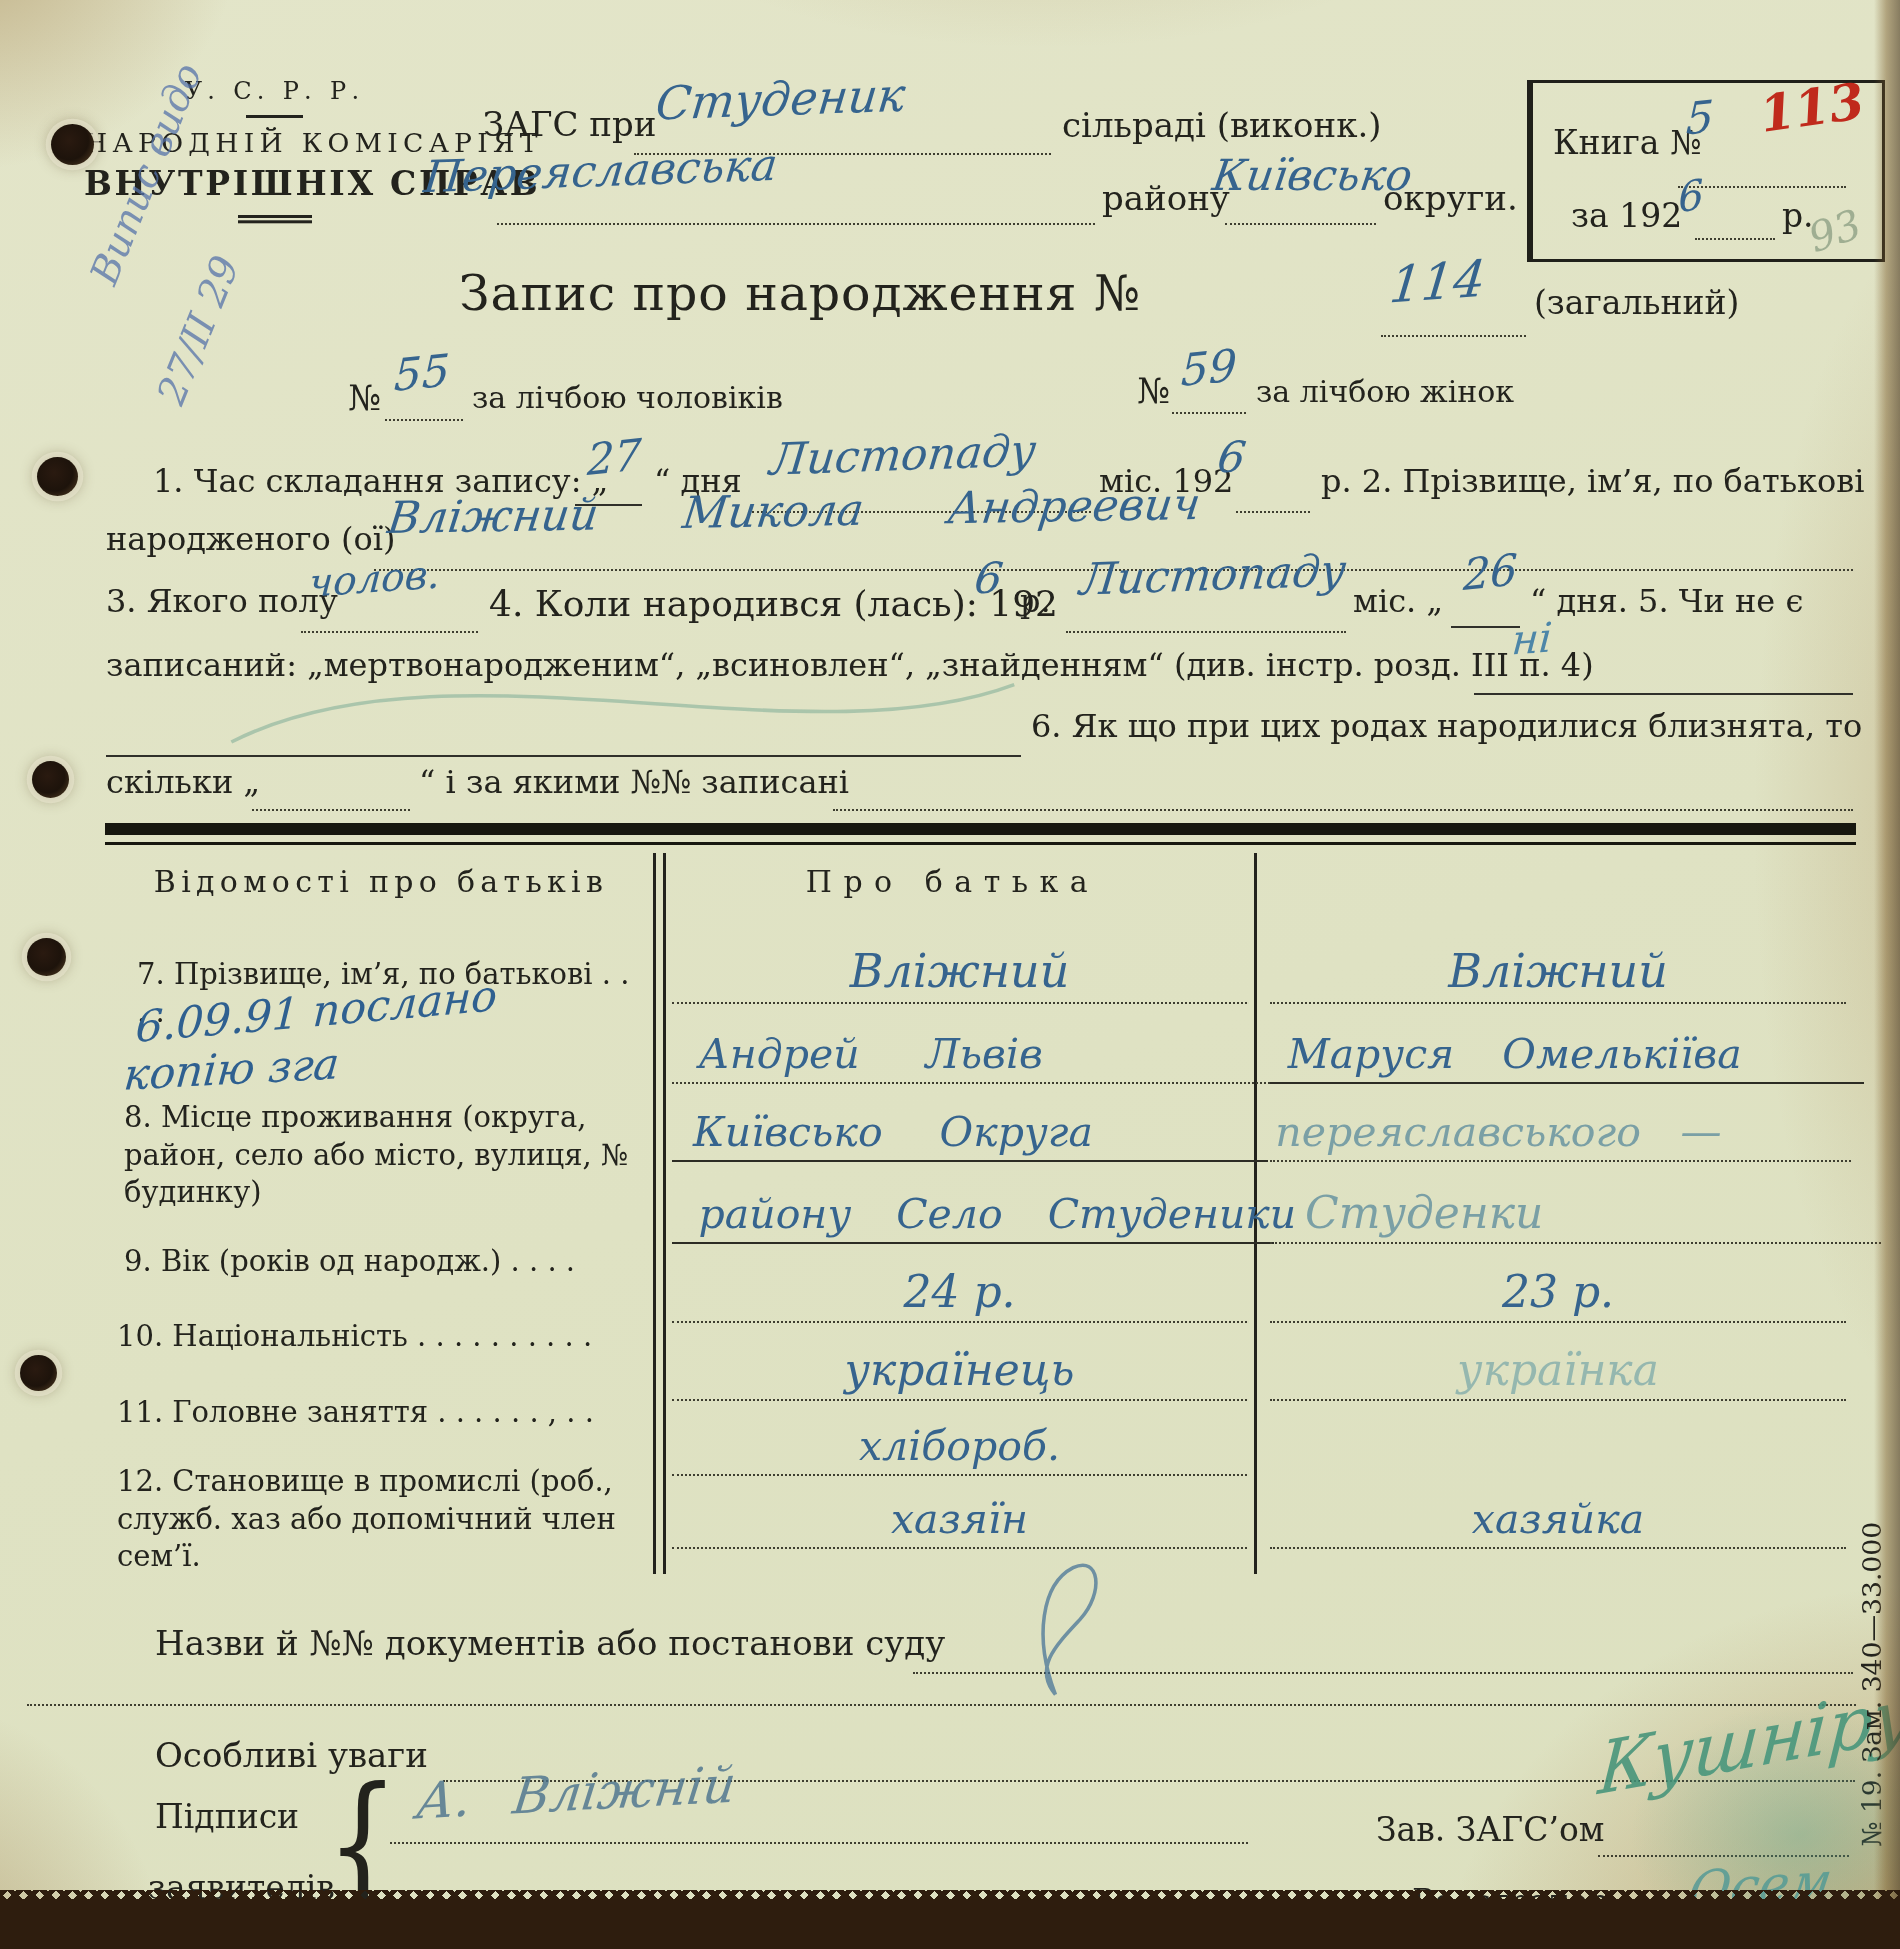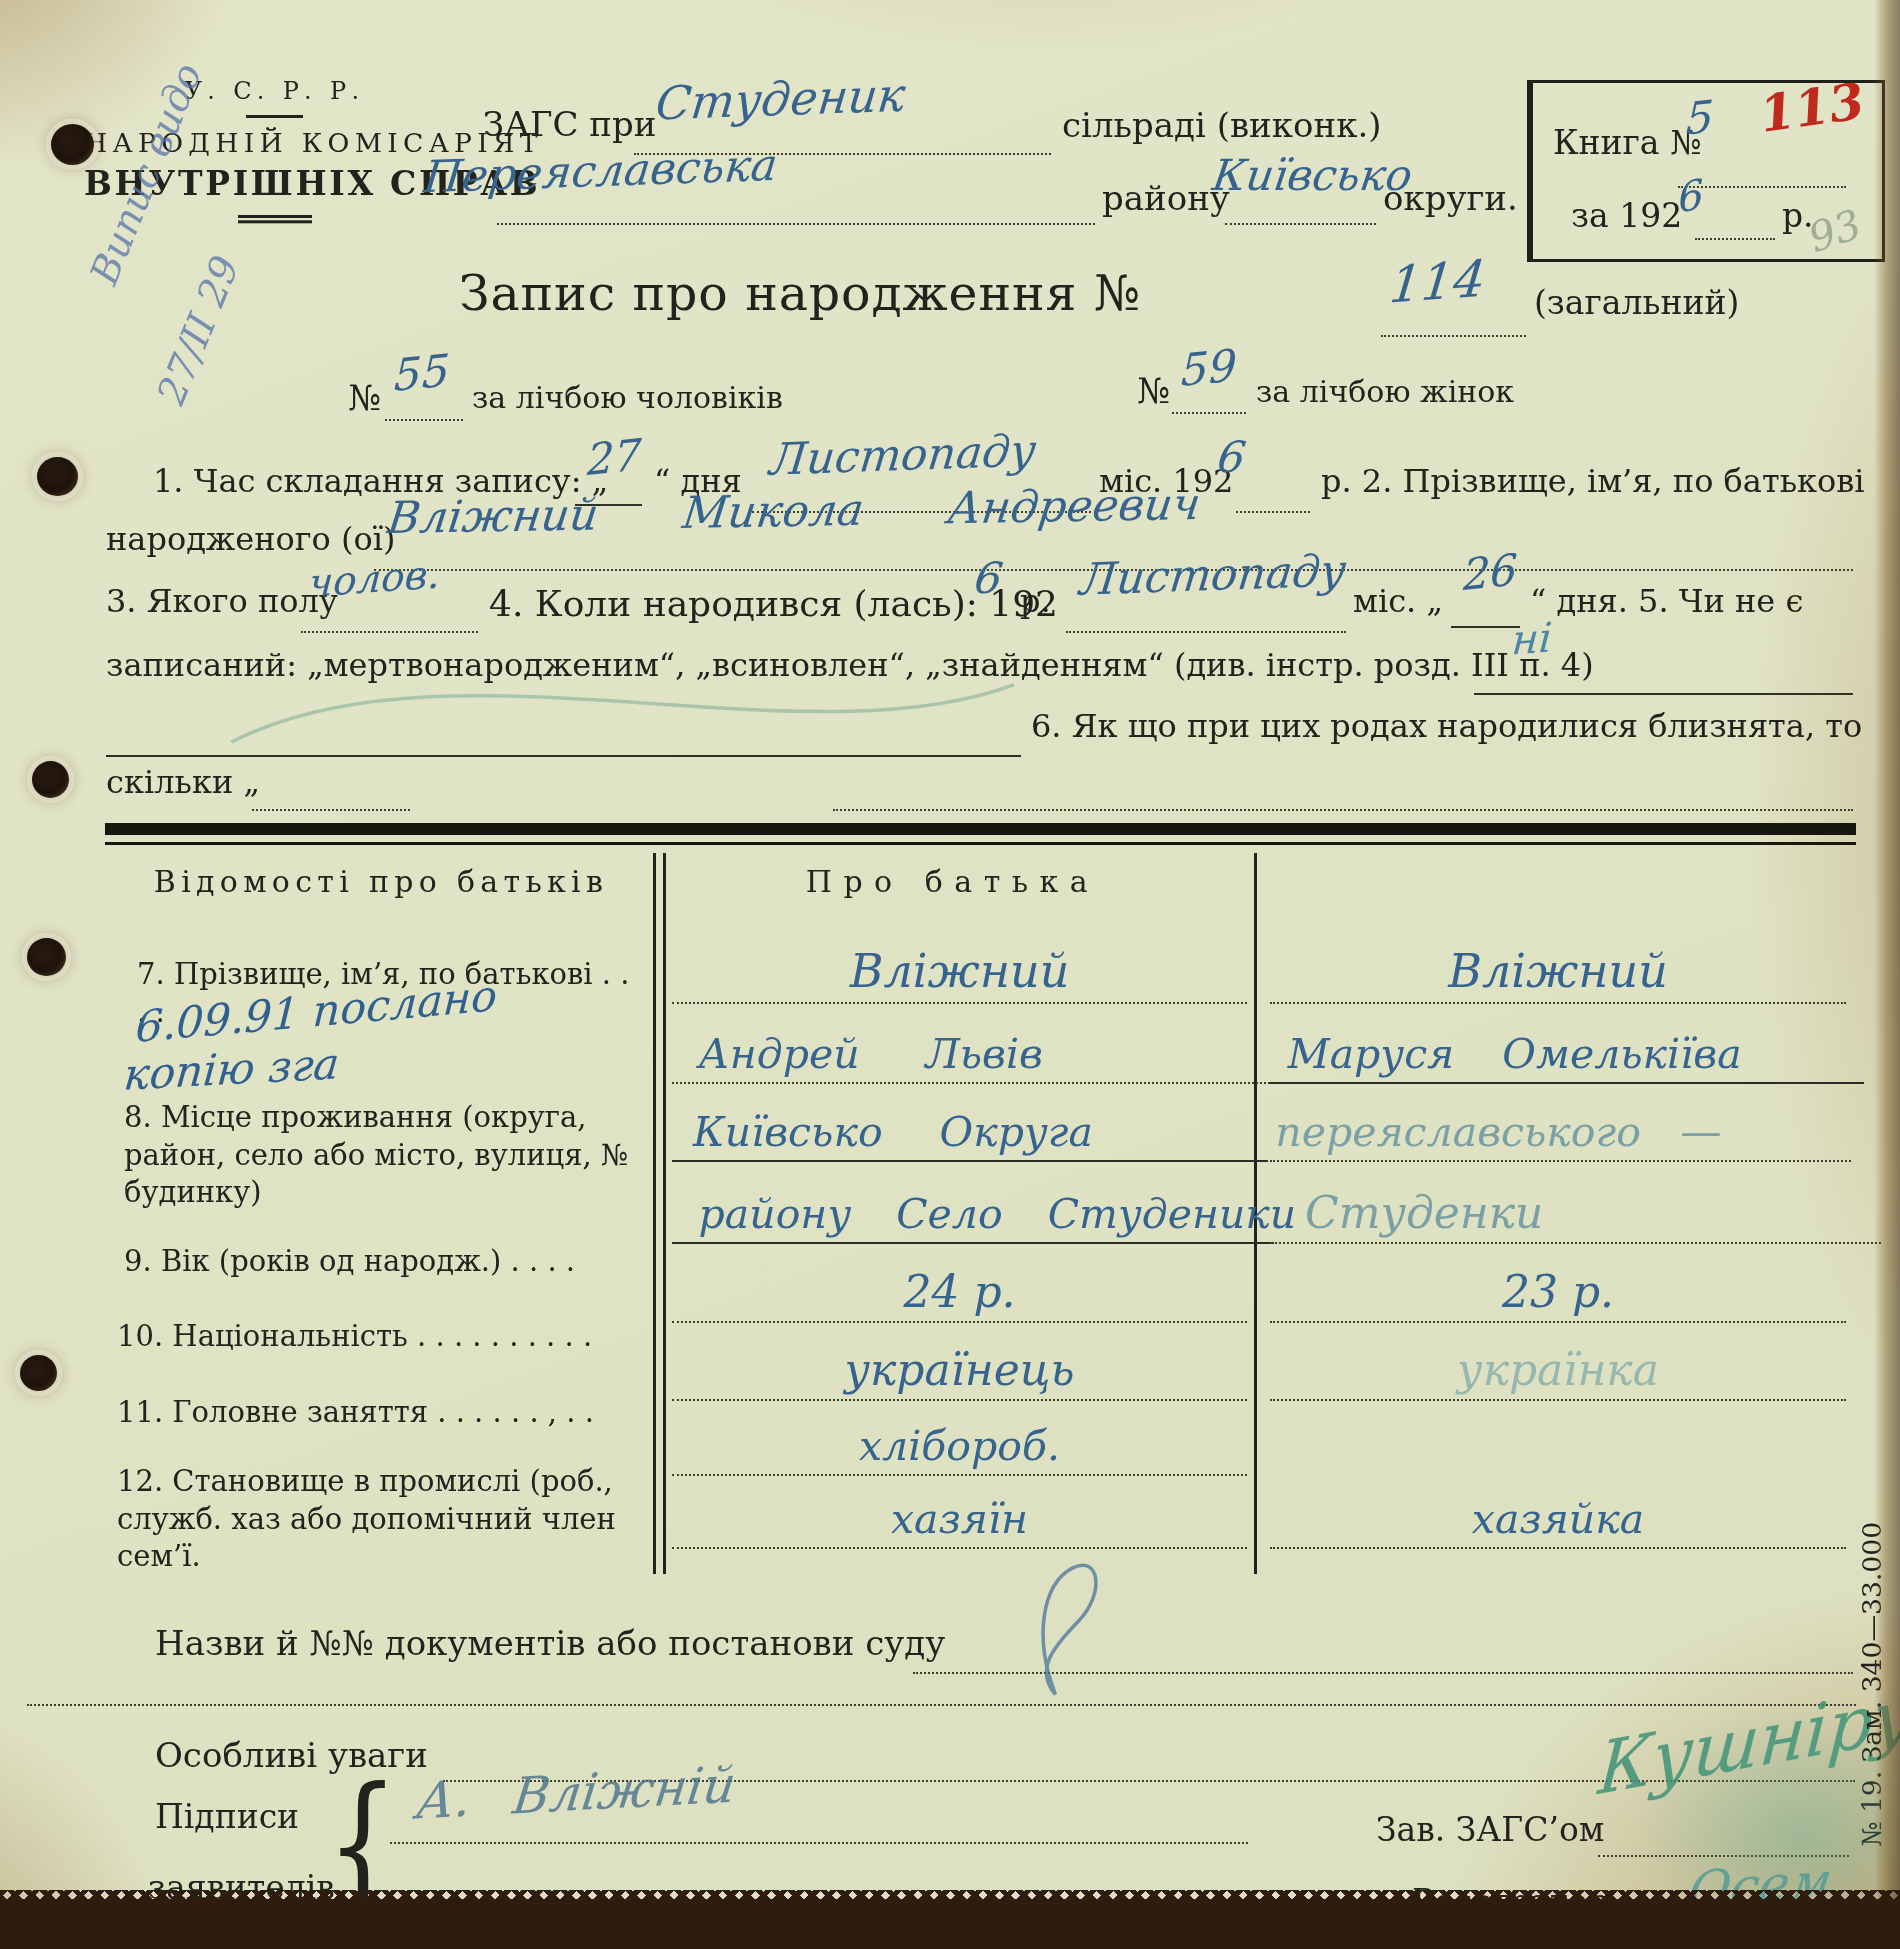--- a/index.html
+++ b/index.html
@@ -119,20 +119,21 @@
 
   <div class="pr" style="left:106px;top:647px;font-size:32px;">записаний: „мертвонародженим“, „всиновлен“, „знайденням“ (див. інстр. розд. ІІІ п. 4)</div>
   <div class="hw" style="left:1512px;top:619px;font-size:41px;color:#4d86a8;transform:rotate(-4deg) skewX(-8deg);">ні</div>
   <div class="soll" style="left:1474px;top:693px;width:379px;"></div>
 
   <div class="soll" style="left:106px;top:755px;width:915px;"></div>
   <div class="pr" style="left:1031px;top:708px;font-size:32px;">6. Як що при цих родах народилися близнята, то</div>
 
   <div class="pr" style="left:106px;top:764px;font-size:32px;">скільки  „</div>
   <div class="dotl" style="left:252px;top:809px;width:158px;"></div>
+  <div class="pr" style="left:419px;top:764px;font-size:32px;">“  і за якими №№ записані</div>
   <div class="dotl" style="left:833px;top:809px;width:1020px;"></div>
 
   <div style="position:absolute;left:105px;top:823px;width:1751px;height:11.5px;background:#17170f;"></div>
   <div style="position:absolute;left:105px;top:842px;width:1751px;height:2.7px;background:#17170f;"></div>
 
   <div class="th" style="left:115px;top:864px;width:532px;letter-spacing:5.3px;">Відомості про батьків</div>
   <div class="th" style="left:669px;top:864px;width:567px;letter-spacing:11.5px;">Про батька</div>
   <div class="vline" style="left:653px;top:853px;height:721px;"></div>
   <div class="vline" style="left:663px;top:853px;height:721px;"></div>
   <div class="vline" style="left:1254px;top:853px;height:721px;"></div>

